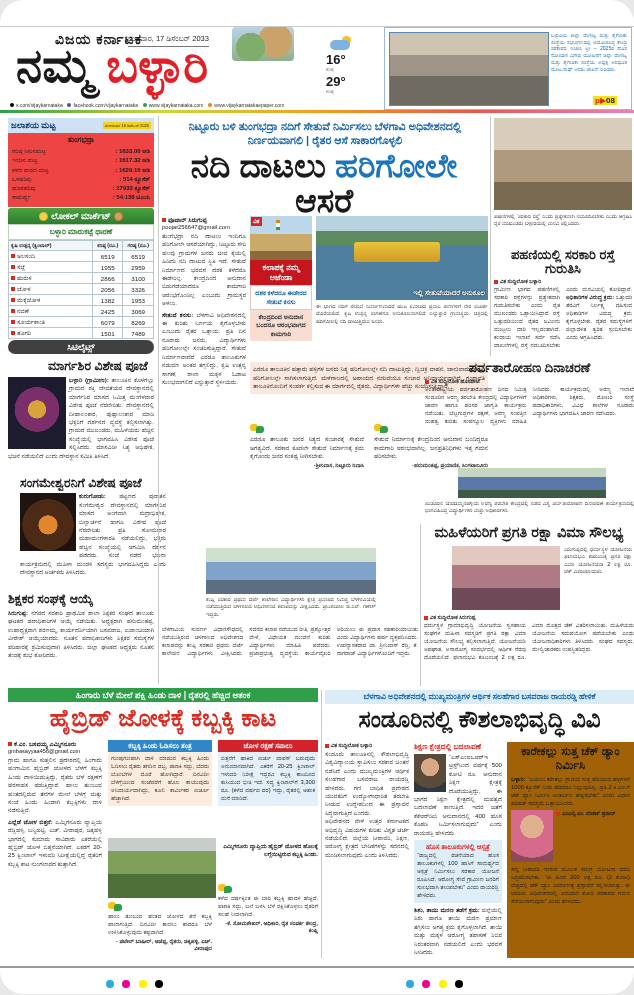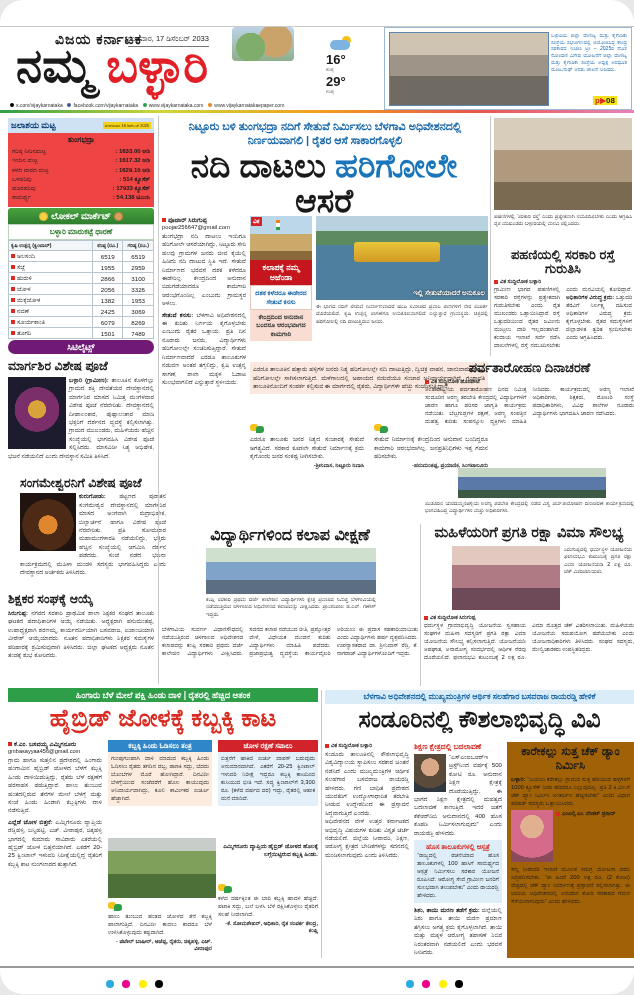--- a/index.html
+++ b/index.html
@@ -158,24 +158,24 @@
           </tr>
       <tr>
             <td><span class="bullet"></span><span>ತೊಗರಿ</span></td>
             <td class="c">1501</td>
             <td class="c">7489</td>
           </tr>
     </tbody>
       </table>
   </div>
 
-  <div class="abs c" style="left:8px;top:340px;width:146px;height:14px;background:#701a75;border-radius:8px;color:#fff;font-weight:bold;font-size:9px;line-height:14px;">ಸಿಟಿಲೈಟ್ಸ್</div>
+  <div class="abs c" style="left:8px;top:340px;width:146px;height:14px;background:#404040;border-radius:8px;color:#fff;font-weight:bold;font-size:9px;line-height:14px;">ಸಿಟಿಲೈಟ್ಸ್</div>
 
   <div class="abs" style="left:8px;top:359px;width:146px;">
-    <div class="b" style="font-size:12.5px;">ಮಾರ್ಗಶಿರ ವಿಶೇಷ ಪೂಜೆ</div>
+    <div class="b" style="font-size:12.5px;margin-left:40px;">ಮಾರ್ಗಶಿರ ವಿಶೇಷ ಪೂಜೆ</div>
     <div class="body6 just" style="margin-top:2px;">
       <span class="photo" style="float:left;width:58px;height:72px;margin:1px 3px 1px 0;background:radial-gradient(circle at 50% 45%,#d9a33b 0 18%,#7a2f6b 19% 45%,#1c1c2e 46%);"></span>
       <span class="b">ಬಳ್ಳಾರಿ (ಗ್ರಾಮೀಣ):</span>
       <span>ತಾಲೂಕಿನ ಕೊಳಗಲ್ಲು ಗ್ರಾಮದ ಶಕ್ತಿ ದೇವತೆಯರ ದೇವಸ್ಥಾನದಲ್ಲಿ ಮಾರ್ಗಶಿರ ಮಾಸದ ನಿಮಿತ್ತ ಮಂಗಳವಾರ ವಿಶೇಷ ಪೂಜೆ ನೆರವೇರಿತು. ದೇವಸ್ಥಾನದಲ್ಲಿ ದೀಪಾಲಂಕಾರ, ಪುಷ್ಪಾಲಂಕಾರ ಮಾಡಿ ಭಕ್ತರಿಗೆ ದರ್ಶನದ ವ್ಯವಸ್ಥೆ ಕಲ್ಪಿಸಲಾಗಿತ್ತು. ಗ್ರಾಮದ ಮುಖಂಡರು, ಮಹಿಳೆಯರು ಹೆಚ್ಚಿನ ಸಂಖ್ಯೆಯಲ್ಲಿ ಭಾಗವಹಿಸಿ ವಿಶೇಷ ಪೂಜೆ ಸಲ್ಲಿಸಿದರು. ಮಾಸವಿಡೀ ನಿತ್ಯ ಅಭಿಷೇಕ, ಭಜನೆ ನಡೆಯಲಿದೆ ಎಂದು ದೇವಸ್ಥಾನ ಸಮಿತಿ ತಿಳಿಸಿದೆ.</span>
     </div>
   </div>
 
   <div class="abs" style="left:8px;top:476px;width:146px;padding-left:12px;">
     <div class="b" style="font-size:12.5px;line-height:1.15;">ಸಂಗಮೇಶ್ವರನಿಗೆ ವಿಶೇಷ ಪೂಜೆ</div>
     <div class="body6 just" style="margin-top:2px;">
@@ -254,21 +254,20 @@
 
   <div class="abs c b" style="left:425px;top:360px;width:209px;font-size:13px;">ಪರ್ವತಾರೋಹಣ ದಿನಾಚರಣೆ</div>
   <div class="abs" style="left:425px;top:378px;width:209px;">
     <div style="font-size:5.5px;"><span class="bullet"></span><span class="b">ವಿಕ ಸುದ್ದಿಲೋಕ ಹೊಸಪೇಟೆ</span></div>
     <div class="col2 just" style="font-size:5.8px;line-height:1.38;margin-top:1px;height:84px;overflow:hidden;">ಅಂತಾರಾಷ್ಟ್ರೀಯ ಪರ್ವತಾರೋಹಣ ದಿನದ ನಿಮಿತ್ತ ಸಂಡೂರಿನ ಅರಣ್ಯ ತರಬೇತಿ ಕೇಂದ್ರದಲ್ಲಿ ವಿದ್ಯಾರ್ಥಿಗಳಿಗೆ ಚಾರಣ ಹಾಗೂ ಪರಿಸರ ಜಾಗೃತಿ ಕಾರ್ಯಕ್ರಮ ನಡೆಯಿತು. ಬೆಟ್ಟಗುಡ್ಡಗಳ ರಕ್ಷಣೆ, ಅರಣ್ಯ ಸಂಪತ್ತಿನ ಮಹತ್ವ ಕುರಿತು ಸಂಪನ್ಮೂಲ ವ್ಯಕ್ತಿಗಳು ಮಾಹಿತಿ ನೀಡಿದರು. ಕಾರ್ಯಕ್ರಮದಲ್ಲಿ ಅರಣ್ಯ ಇಲಾಖೆ ಅಧಿಕಾರಿಗಳು, ಶಿಕ್ಷಕರು, ರೋಟರಿ ಸಂಸ್ಥೆ ಪದಾಧಿಕಾರಿಗಳು, ವಿವಿಧ ಶಾಲೆಗಳ ನೂರಾರು ವಿದ್ಯಾರ್ಥಿಗಳು ಭಾಗವಹಿಸಿ ಚಾರಣ ನಡೆಸಿದರು.</div>
   </div>
   <div class="abs photo" style="left:458px;top:468px;width:148px;height:30px;background:
       linear-gradient(180deg,#c5d6c2 0 30%,#5b79a8 30% 75%,#3d5a44 75%);"></div>
   <div class="abs cap just" style="left:425px;top:500px;width:209px;">ಸಂಡೂರಿನ ಯರದಮ್ಮನಹಳ್ಳಿಯ ಅರಣ್ಯ ತರಬೇತಿ ಕೇಂದ್ರದಲ್ಲಿ ನಡೆದ ವಿಶ್ವ ಪರ್ವತಾರೋಹಣ ದಿನಾಚರಣೆ ಕಾರ್ಯಕ್ರಮದಲ್ಲಿ ಭಾಗವಹಿಸಿದ್ದ ವಿದ್ಯಾರ್ಥಿಗಳು ಮತ್ತು ಅಧಿಕಾರಿಗಳು.</div>
 
-  <div class="abs c b" style="left:162px;top:526px;width:256px;font-size:16px;">ವಿದ್ಯಾರ್ಥಿಗಳಿಂದ ಕಲಾಪ ವೀಕ್ಷಣೆ</div>
   <div class="abs photo" style="left:206px;top:548px;width:170px;height:46px;background:
       linear-gradient(180deg,#cfe0cf 0 30%,#7fa3c9 30% 70%,#5b6e82 70%);"></div>
   <div class="abs cap just" style="left:206px;top:596px;width:170px;">ಕಂಪ್ಲಿ ಸರಕಾರಿ ಪ್ರಥಮ ದರ್ಜೆ ಕಾಲೇಜಿನ ವಿದ್ಯಾರ್ಥಿಗಳು ಕ್ಷೇತ್ರ ಪ್ರವಾಸದ ನಿಮಿತ್ತ ಬೆಳಗಾವಿಯಲ್ಲಿ ನಡೆಯುತ್ತಿರುವ ಚಳಿಗಾಲದ ಅಧಿವೇಶನದ ಕಲಾಪವನ್ನು ವೀಕ್ಷಿಸಿದರು. ಪ್ರಾಂಶುಪಾಲ ಜಿ.ಎಸ್. ಗಣೇಶ್ ಇದ್ದರು.</div>
   <div class="abs col3 just" style="left:162px;top:626px;width:256px;height:60px;overflow:hidden;font-size:5.8px;line-height:1.38;">ಬೆಳಗಾವಿಯ ಸುವರ್ಣ ವಿಧಾನಸೌಧದಲ್ಲಿ ನಡೆಯುತ್ತಿರುವ ಚಳಿಗಾಲದ ಅಧಿವೇಶನದ ಕಲಾಪವನ್ನು ಕಂಪ್ಲಿ ಸರಕಾರಿ ಪ್ರಥಮ ದರ್ಜೆ ಕಾಲೇಜಿನ ವಿದ್ಯಾರ್ಥಿಗಳು ವೀಕ್ಷಿಸಿದರು. ಸದನದ ಕಲಾಪ ನಡೆಯುವ ರೀತಿ, ಪ್ರಶ್ನೋತ್ತರ ವೇಳೆ, ವಿಧೇಯಕ ಮಂಡನೆ ಕುರಿತು ವಿದ್ಯಾರ್ಥಿಗಳು ಮಾಹಿತಿ ಪಡೆದರು. ಪ್ರಜಾಪ್ರಭುತ್ವ ವ್ಯವಸ್ಥೆಯ ಕಾರ್ಯವೈಖರಿ ಅರಿಯಲು ಈ ಪ್ರವಾಸ ಸಹಕಾರಿಯಾಯಿತು ಎಂದು ವಿದ್ಯಾರ್ಥಿಗಳು ಹರ್ಷ ವ್ಯಕ್ತಪಡಿಸಿದರು. ಉಪನ್ಯಾಸಕರಾದ ಡಾ. ಶ್ರೀನಿವಾಸ್ ರೆಡ್ಡಿ, ಕೆ. ನಾಗರಾಜ್ ವಿದ್ಯಾರ್ಥಿಗಳೊಂದಿಗೆ ಇದ್ದರು.</div>
 
   <div class="abs rule" style="left:420px;top:524px;width:1px;height:162px;"></div>
   <div class="abs c b" style="left:424px;top:524px;width:210px;font-size:14.5px;">ಮಹಿಳೆಯರಿಗೆ ಪ್ರಗತಿ ರಕ್ಷಾ ವಿಮಾ ಸೌಲಭ್ಯ</div>
   <div class="abs photo" style="left:452px;top:546px;width:108px;height:64px;background:
       linear-gradient(180deg,#e3c8c0 0 30%,#b07a84 30% 65%,#6e4a58 65%);"></div>
   <div class="abs cap just" style="left:564px;top:546px;width:68px;">ಸಿರುಗುಪ್ಪದಲ್ಲಿ ಧರ್ಮಸ್ಥಳ ಯೋಜನೆಯ ಫಲಾನುಭವಿ ಕುಟುಂಬಕ್ಕೆ ಪ್ರಗತಿ ರಕ್ಷಾ ವಿಮಾ ಯೋಜನೆಯಡಿ 2 ಲಕ್ಷ ರೂ. ಚೆಕ್ ವಿತರಿಸಲಾಯಿತು.</div>

